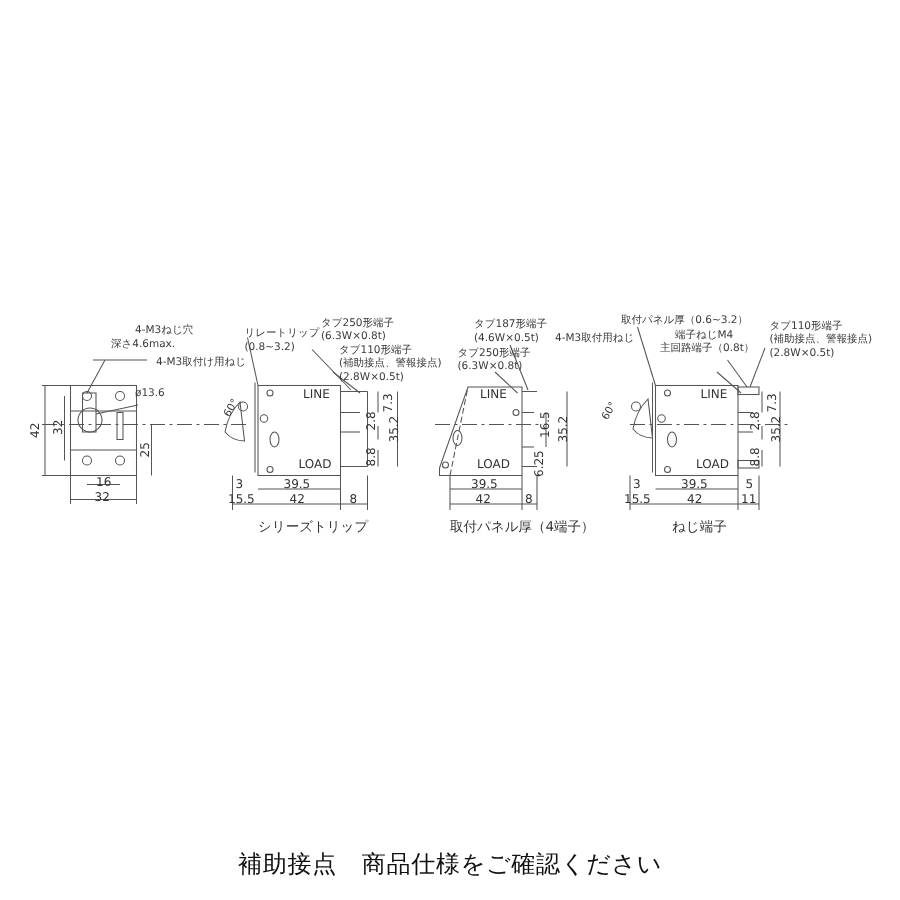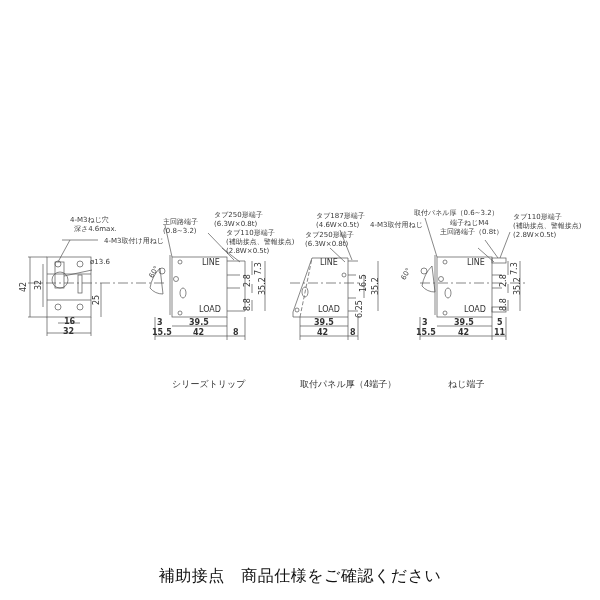--- a/index.html
+++ b/index.html
@@ -1,23 +1,23 @@
 <!DOCTYPE html>
 <html><head>
 <meta charset="utf-8">
 <style>
   html, body { margin:0; padding:0; background:#ffffff; }
   body { width:600px; height:600px; position:relative; overflow:hidden;
          font-family:"DejaVu Sans", "Liberation Sans", sans-serif; color:#333; }
   #drawing { position:absolute; left:0; top:0; width:600px; height:600px; }
   .lbl { position:absolute; font-size:7px; line-height:8px; color:#3a3a3a; white-space:nowrap; }
-  .dim { position:absolute; font-size:8px; line-height:9px; color:#333; white-space:nowrap;font-weight:bold; }
+  .dim { position:absolute; font-size:8px; line-height:9px; color:#333; white-space:nowrap; }
   .vdim { position:absolute; font-size:8px; line-height:9px; color:#333; white-space:nowrap;
           transform:rotate(-90deg); transform-origin:left top; }
-  .caption { position:absolute; font-size:9px; color:#333; white-space:nowrap;margin-top:33px; }
+  .caption { position:absolute; font-size:9px; color:#333; white-space:nowrap; }
   .box-text { position:absolute; font-size:8px; color:#333; }
   .footer { position:absolute; left:0; width:600px; top:566px; text-align:center;
             font-size:16px; color:#111; letter-spacing:0.5px; }
 </style>
 </head>
 <body>
 
 <div id="drawing">
   <svg width="600" height="600" viewBox="0 0 600 600">
     <g stroke="#555" stroke-width="0.7" fill="none">
@@ -118,32 +118,32 @@
       <line x1="506" y1="317" x2="506" y2="340"></line>
       <line x1="425" y1="218" x2="437" y2="257"></line>
       <line x1="485" y1="240" x2="498" y2="258"></line>
       <line x1="478" y1="248" x2="494" y2="262"></line>
       <line x1="510" y1="232" x2="500" y2="258"></line>
       <line x1="420" y1="283" x2="525" y2="283" stroke-dasharray="10 3 2 3"></line>
     </g>
   </svg>
 
   
-  <span class="lbl" style="left:70px;top:216px">4-M3ねじ穴</span>
+  <span class="lbl" style="left:90px;top:216px">4-M3ねじ穴</span>
   <span class="lbl" style="left:74px;top:225px">深さ4.6max.</span>
   <span class="lbl" style="left:90px;top:258px">ø13.6</span>
   <span class="vdim" style="left:19px;top:292px">42</span>
   <span class="vdim" style="left:34px;top:290px">32</span>
   <span class="vdim" style="left:92px;top:305px">25</span>
   <span class="dim" style="left:64px;top:317px">16</span>
   <span class="dim" style="left:63px;top:327px">32</span>
 
   
   <span class="lbl" style="left:104px;top:237px">4-M3取付け用ねじ</span>
-  <span class="lbl" style="left:163px;top:218px">主回路端子</span>
+  <span class="lbl" style="left:163px;top:218px">リレートリップ</span>
   <span class="lbl" style="left:163px;top:227px">(0.8~3.2)</span>
   <span class="lbl" style="left:214px;top:211px">タブ250形端子</span>
   <span class="lbl" style="left:214px;top:220px">(6.3W×0.8t)</span>
   <span class="lbl" style="left:226px;top:229px">タブ110形端子</span>
   <span class="lbl" style="left:226px;top:238px">(補助接点、警報接点)</span>
   <span class="lbl" style="left:226px;top:247px">(2.8W×0.5t)</span>
   <span class="box-text" style="left:202px;top:258px">LINE</span>
   <span class="box-text" style="left:199px;top:305px">LOAD</span>
   <span class="lbl" style="left:148px;top:268px;transform:rotate(-60deg)">60°</span>
   <span class="dim" style="left:157px;top:318px">3</span>

